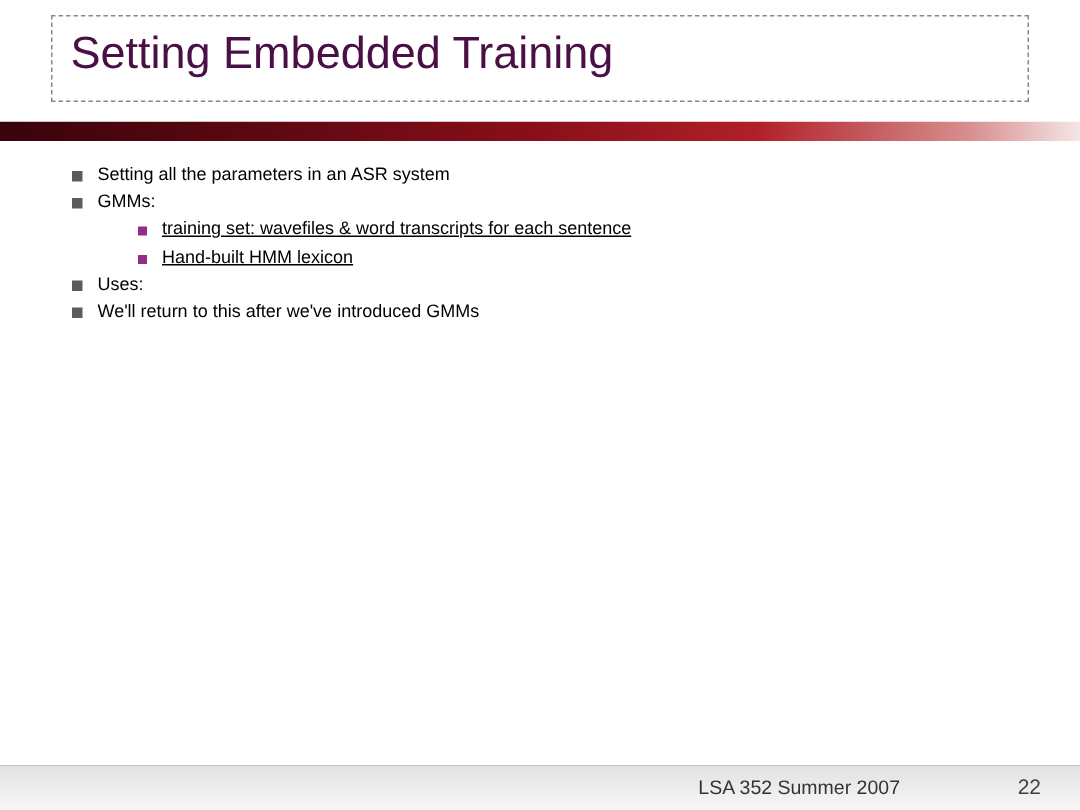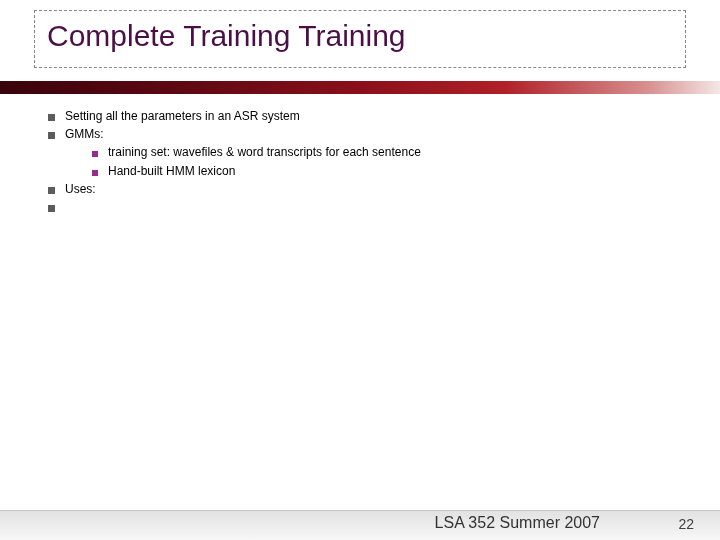--- a/index.html
+++ b/index.html
@@ -38,55 +38,55 @@
     width: 620px;
     font-size: 12px;
     color: #000;
     line-height: 1.35;
   }
   .lvl1 { display: flex; gap: 10px; padding-bottom: 2px; }
   .lvl1 .bullet { width: 7px; height: 7px; background: #5c5c5c; margin-top: 6px; flex: 0 0 auto; }
   .lvl1 .text { flex: 1; }
 
   .sub { padding-left: 44px; }
-  .lvl2 { display: flex; gap: 10px; padding-bottom: 2px; }
+  .lvl2 { display: flex; gap: 10px; padding-bottom: 2px; text-decoration: underline; }
   .lvl2 .bullet { width: 6px; height: 6px; background: #952b8b; margin-top: 7px; flex: 0 0 auto; }
   .lvl2 .text { flex: 1; }
 
   .footer-band {
     position: absolute;
     left: 0;
     bottom: 0;
     width: 720px;
     height: 30px;
     background: linear-gradient(180deg, #e2e2e2 0%, #f7f7f7 100%);
     border-top: 1px solid #c8c8c8;
   }
   .footer-text {
     position: absolute;
     right: 120px;
     bottom: 8px;
-    font-size: 16px;
+    font-size: 13px;
     color: #333;
   }
   .page-num {
     position: absolute;
     right: 26px;
     bottom: 8px;
     font-size: 14px;
     color: #404040;
   }
 </style>
 </head>
 <body>
 
 <div class="slide">
 
   <div class="title-box">
-    <div class="title-text">Complete Training Training</div>
+    <div class="title-text">Setting Embedded Training</div>
   </div>
 
   <div class="hr-bar"></div>
 
   <div class="content">
 
     <div class="lvl1">
       <div class="bullet"></div>
       <div class="text">Setting all the parameters in an ASR system</div>
     </div>
@@ -106,20 +106,21 @@
       </div>
     </div>
 
     <div class="lvl1">
       <div class="bullet"></div>
       <div class="text">Uses:</div>
     </div>
 
     <div class="lvl1">
       <div class="bullet"></div>
+      <div class="text">We'll return to this after we've introduced GMMs</div>
     </div>
 
   </div>
 
   <div class="footer-band"></div>
   <div class="footer-text">LSA 352 Summer 2007</div>
   <div class="page-num">22</div>
 
 </div>
 

